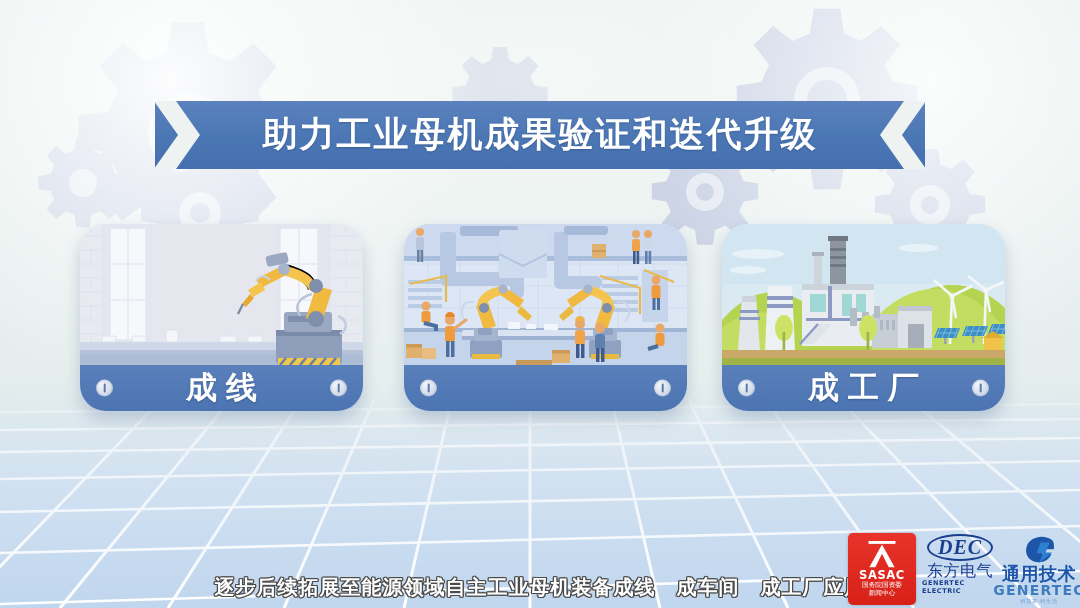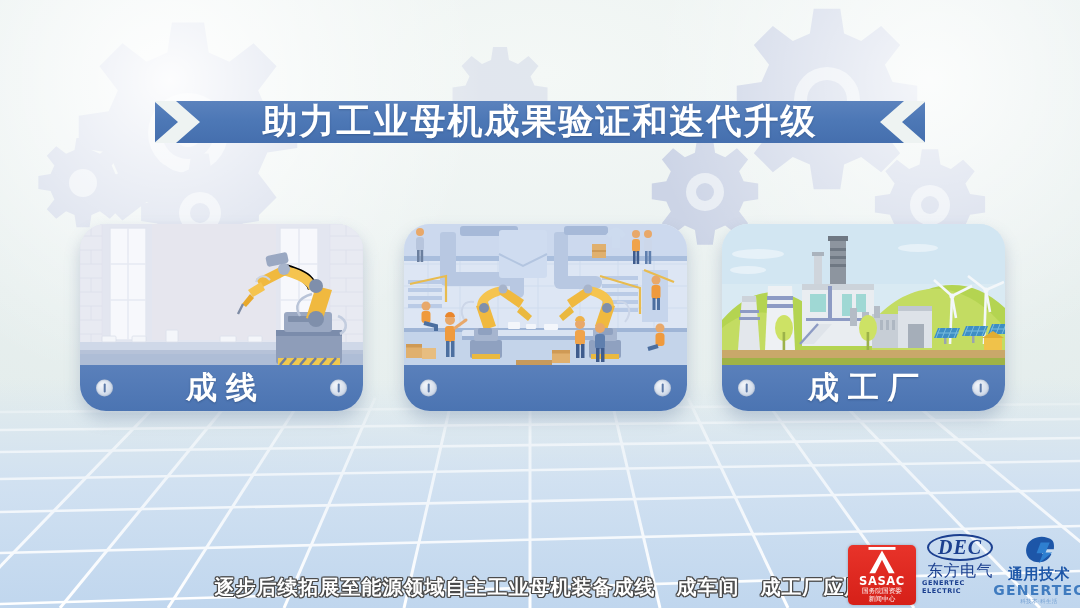--- a/index.html
+++ b/index.html
@@ -28,21 +28,21 @@
     position:absolute; right:-160px; top:-180px; width:620px; height:520px;
     background:radial-gradient(circle at 50% 50%, rgba(255,255,255,.8) 0%, rgba(255,255,255,0) 70%);
     pointer-events:none;
   }
 
   
   .gears{ position:absolute; inset:0; pointer-events:none; }
 
   
   .banner-wrap{
-    position:absolute; left:155px; top:101px; width:770px; height:42px;
+    position:absolute; left:155px; top:101px; width:770px; height:68px;
   }
   .banner{
     position:absolute; inset:0;
     background:linear-gradient(180deg,#5b82bd 0%,#4d78b6 45%,#456fae 100%);
     clip-path: polygon(
       0 0, 100% 0,
       100% 100%, 0 100%,
       0 100%,
       0 100%
     );
@@ -137,21 +137,21 @@
   }
 
   
   .logos{
     position:absolute; right:0px; bottom:0px;
     display:flex; align-items:flex-end; gap:0px;
   }
   .logo-box{ position:relative; }
 
   .sasac{
-    width:68px; height:60px;
+    width:68px; height:72px;
     background:linear-gradient(180deg,#e8332a 0%,#d62018 100%);
     border-radius:5px;
     display:flex; flex-direction:column; align-items:center; justify-content:center;
     box-shadow:0 0 3px rgba(0,0,0,.25);
     margin-right:6px; margin-bottom:3px;
   }
   .sasac .mark{ width:34px; height:27px; margin-bottom:1px; }
   .sasac .en{
     color:#fff; font-size:11.5px; font-weight:bold; letter-spacing:.6px;
     line-height:12px;
@@ -185,21 +185,21 @@
     font-family:"DejaVu Sans","Liberation Sans",sans-serif;
   }
 
   .genertec{
     width:74px; height:72px;
     display:flex; flex-direction:column; align-items:center; justify-content:flex-end;
     padding-bottom:3px; margin-right:4px;
   }
   .genertec .gmark{ width:34px; height:28px; margin-bottom:2px; }
   .genertec .cn{
-    color:#1d56a8; font-size:15px; font-weight:bold; line-height:16px;
+    color:#1d56a8; font-size:18px; font-weight:bold; line-height:16px;
     font-family:"DejaVu Sans","Liberation Sans",sans-serif;
     letter-spacing:.5px;
   }
   .genertec .en{
     color:#3f7bbf; font-size:14px; font-weight:bold; letter-spacing:1.2px;
     font-family:"DejaVu Sans","Liberation Sans",sans-serif;
   }
   .genertec .sub{
     color:#6d9bd0; font-size:5.5px; letter-spacing:.4px;
     font-family:"DejaVu Sans","Liberation Sans",sans-serif;

